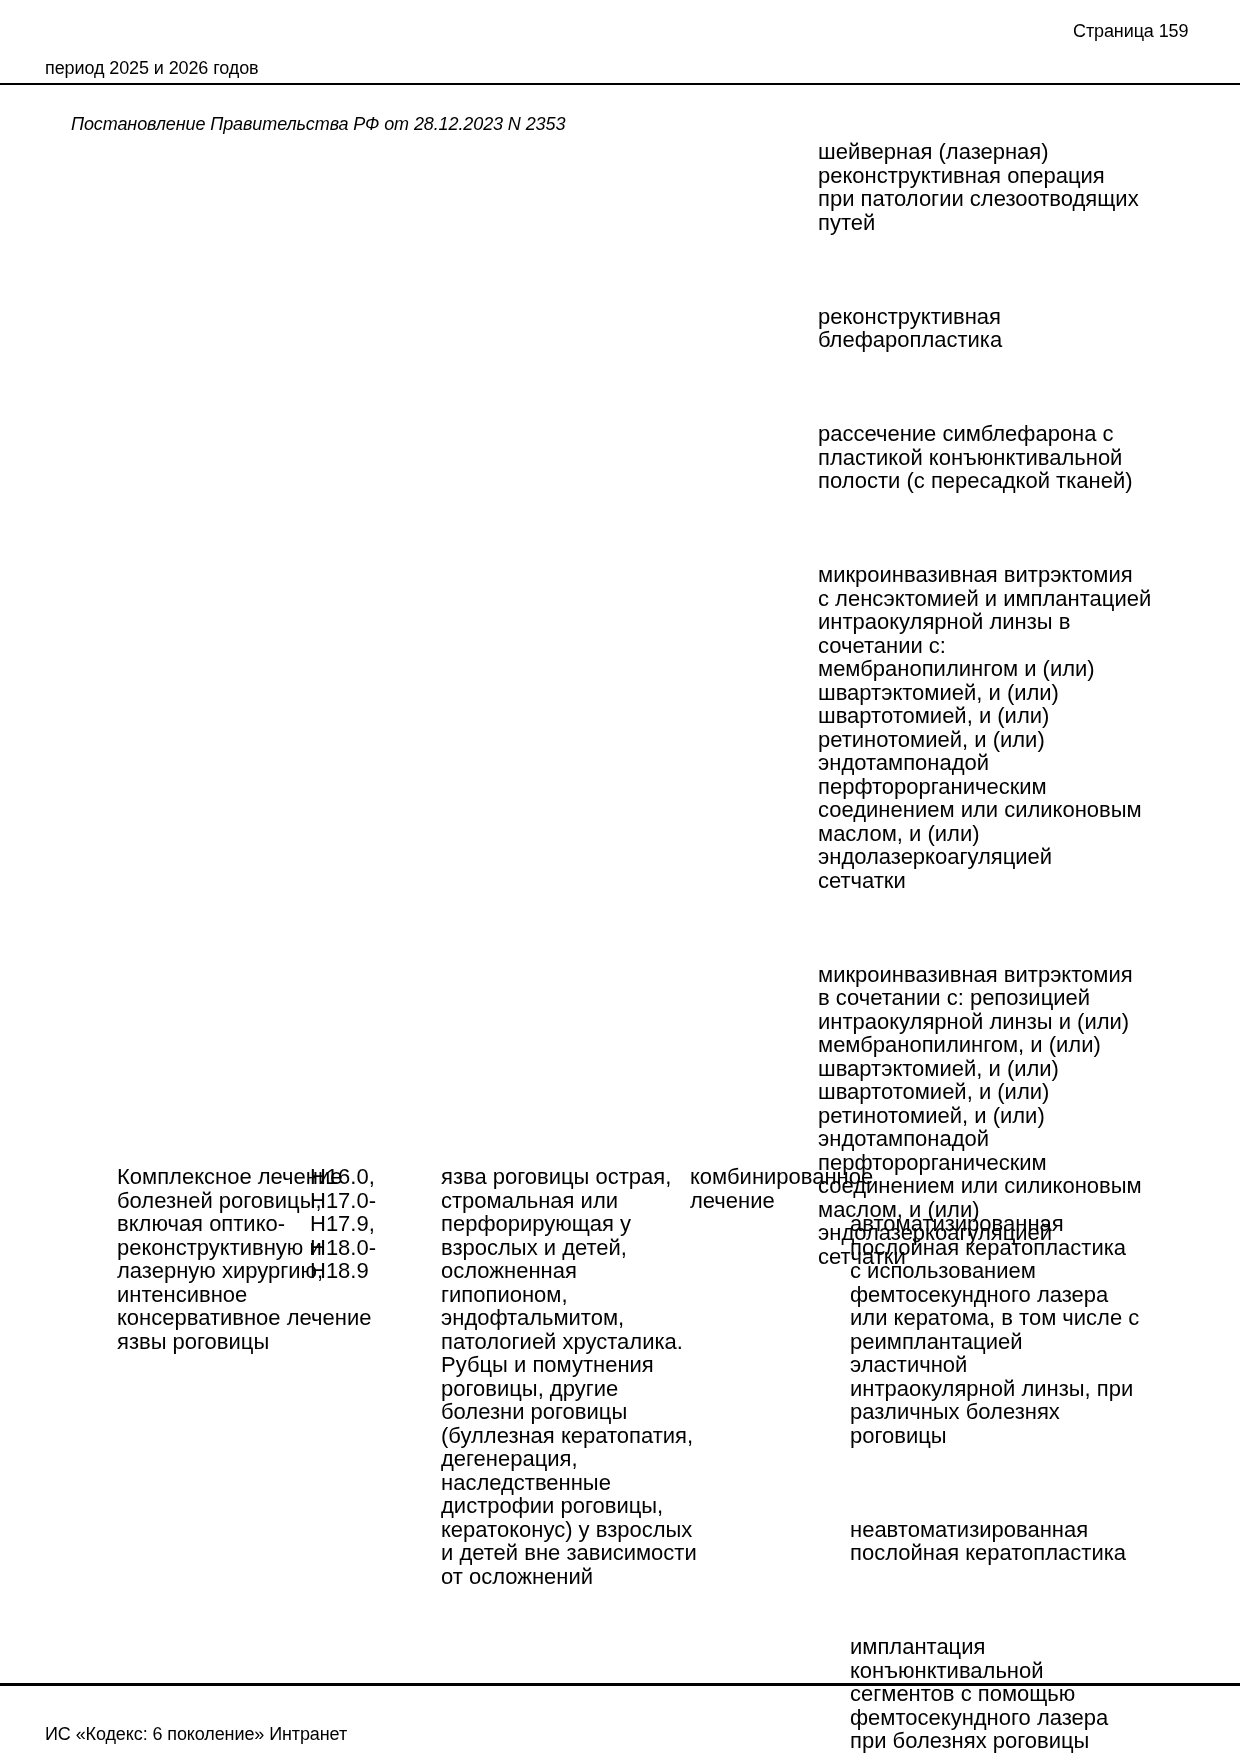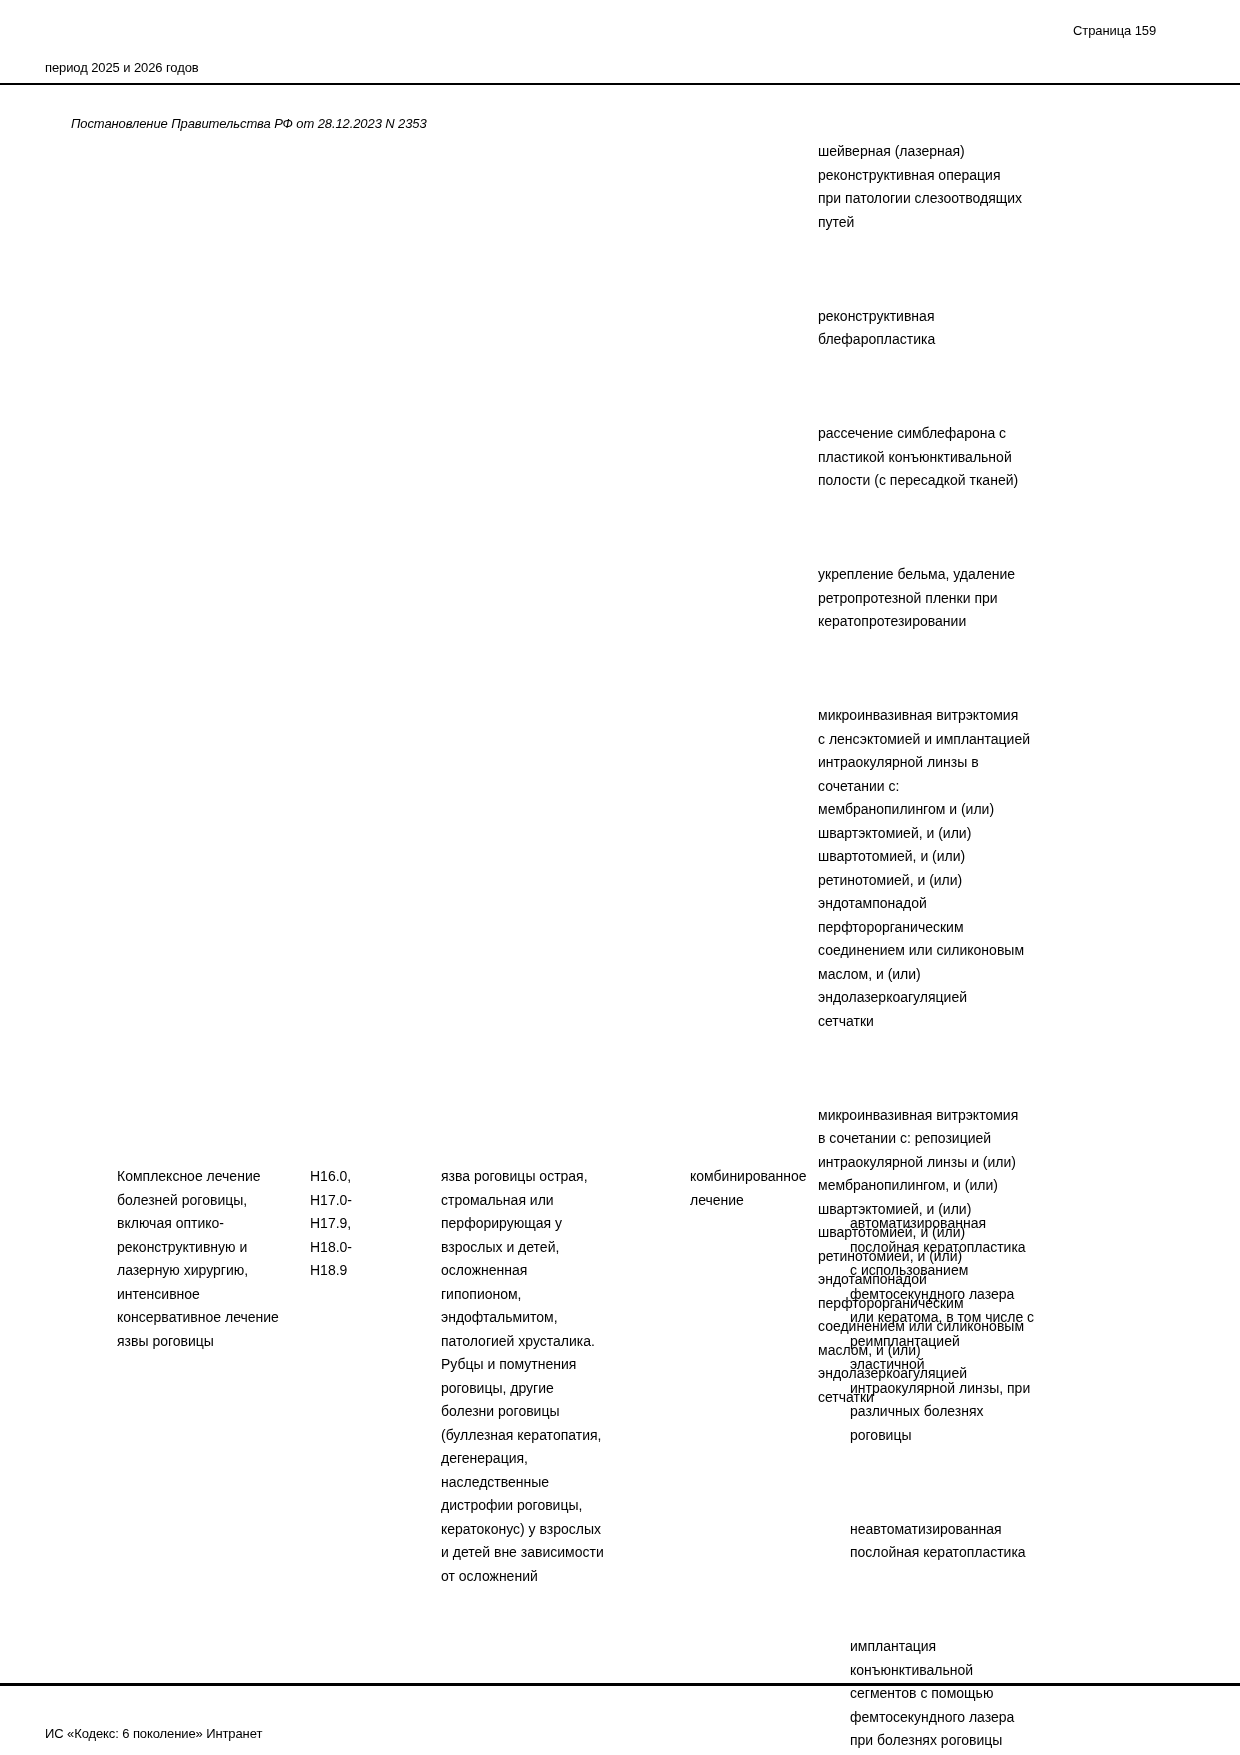--- a/index.html
+++ b/index.html
@@ -6,29 +6,29 @@
   .page {
     position: relative;
     width: 1240px;
     height: 1755px;
     background: #ffffff;
     color: #000000;
     font-family: "Liberation Sans", sans-serif;
     overflow: hidden;
   }
   
-  .small { font-size: 13px; line-height: 18.5px; letter-spacing: -0.1px; }
+  .small { font-size: 18px; line-height: 18.5px; letter-spacing: -0.1px; }
   .hdr-text { position: absolute; left: 45px; top: 22px; width: 1000px; white-space: pre; }
   .hdr-subtitle { font-style: italic; margin-left: 26px; }
   .page-num { position: absolute; left: 1073px; top: 22px; white-space: pre; }
   .rule { position: absolute; left: 0; width: 1240px; background: #000; }
   .rule-top { top: 83px; height: 2px; }
   .rule-bottom { top: 1683px; height: 3px; }
   
-  .bodytext { font-size: 14px; line-height: 23.5px; white-space: pre; }
+  .bodytext { font-size: 22px; line-height: 23.5px; white-space: pre; }
   .cont-col { position: absolute; left: 818px; top: 93px; }
   .tblock { margin: 0 0 23.5px 0; }
   .tblock:last-child { margin-bottom: 0; }
   
   .col { position: absolute; top: 1165px; }
   .col-treatment { left: 100px; width: 230px; margin-left: 17px; }
   .col-codes { left: 310px; width: 100px; }
   .col-diagnosis { left: 441px; width: 240px; }
   .col-type { left: 690px; width: 160px; }
   .col-methods { left: 850px; width: 300px; }
@@ -52,23 +52,20 @@
   <div class="cont-col bodytext">
     <div class="tblock">шейверная (лазерная)
 реконструктивная операция
 при патологии слезоотводящих
 путей</div>
     <div class="tblock">реконструктивная
 блефаропластика</div>
     <div class="tblock">рассечение симблефарона с
 пластикой конъюнктивальной
 полости (с пересадкой тканей)</div>
-    <div class="tblock">укрепление бельма, удаление
-ретропротезной пленки при
-кератопротезировании</div>
     <div class="tblock">микроинвазивная витрэктомия
 с ленсэктомией и имплантацией
 интраокулярной линзы в
 сочетании с:
 мембранопилингом и (или)
 швартэктомией, и (или)
 швартотомией, и (или)
 ретинотомией, и (или)
 эндотампонадой
 перфторорганическим

